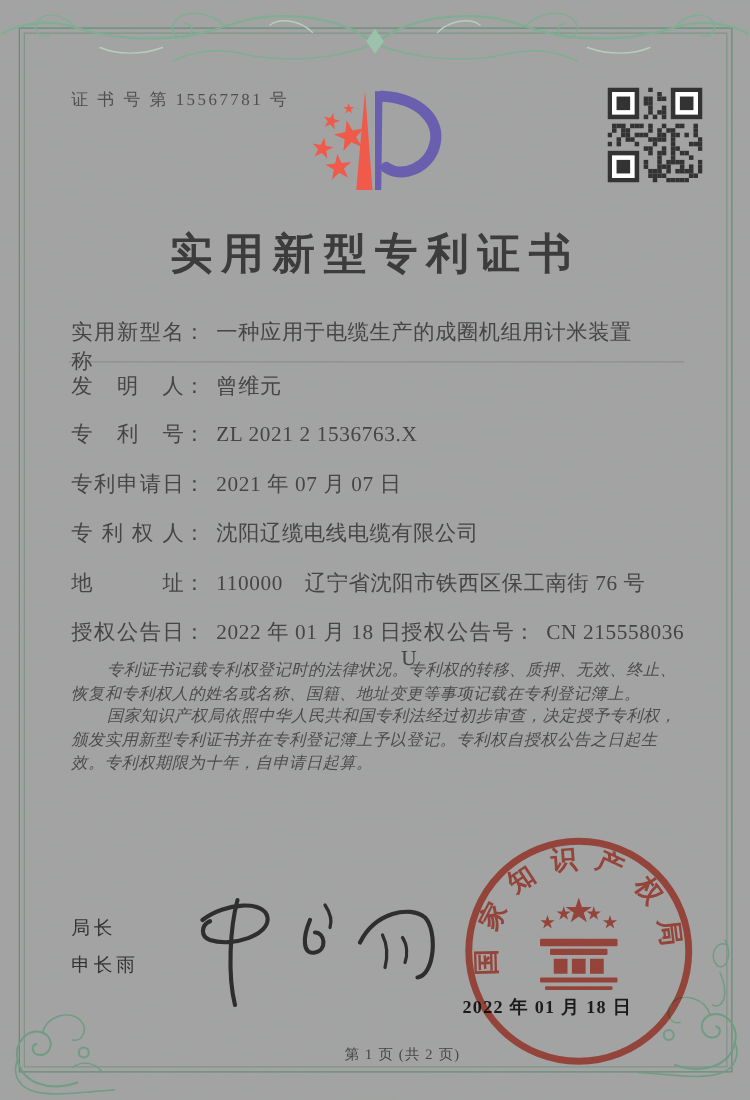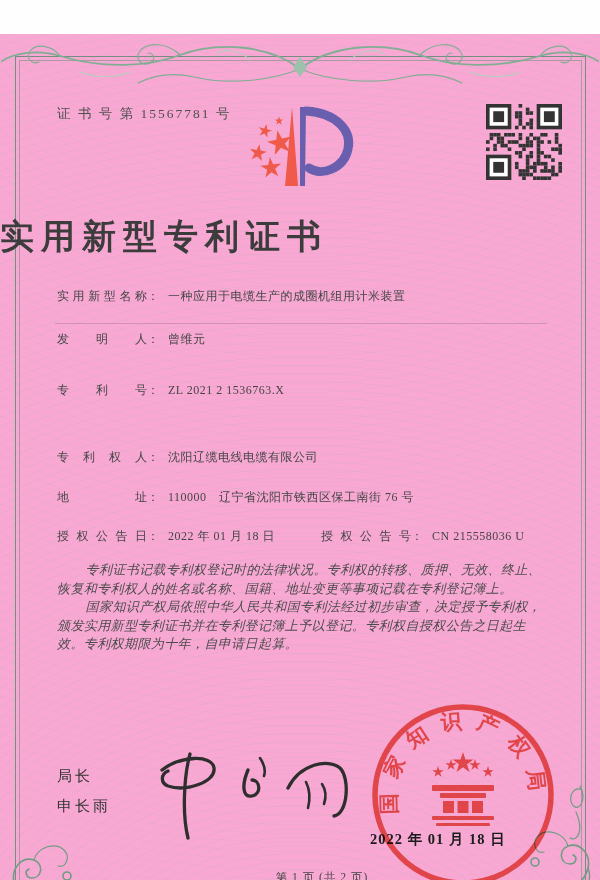--- a/index.html
+++ b/index.html
@@ -1,30 +1,30 @@
 <!DOCTYPE html>
 <html><head>
 <meta charset="utf-8">
 <style>
   html,body{margin:0;padding:0;}
   body{width:600px;height:880px;position:relative;background:#fdfefd;overflow:hidden;
        font-family:"Liberation Serif","DejaVu Serif",serif;}
   .abs{position:absolute;}
-  .cert{position:absolute;inset:0;background:#f9a8d4;margin-top:34px;}
+  .cert{position:absolute;inset:0;background:#a3a3a3;}
   
   .cert::before{content:"";position:absolute;inset:0;pointer-events:none;
     background:
       repeating-radial-gradient(circle at 50% 130%, rgba(130,175,148,.09) 0 1px, transparent 1px 8px),
       repeating-radial-gradient(circle at 50% -30%, rgba(130,175,148,.06) 0 1px, transparent 1px 9px);}
   .frame-outer{left:15px;top:22px;width:569px;height:834px;border:1.5px solid rgba(93,138,114,.85);}
   .frame-inner{left:19px;top:26px;width:561px;height:826px;border:1px solid rgba(93,138,114,.5);}
   .cert-no{left:57px;top:71px;font-size:13.5px;letter-spacing:2px;color:#4f4f4f;}
-  .title{left:0;right:0;top:180px;font-size:34px;font-weight:600;
+  .title{left:0;right:0;top:180px;text-align:center;font-size:34px;font-weight:600;
          letter-spacing:7px;color:#3c3c3c;}
-  .frow{left:57px;right:40px;font-size:12px;color:#454545;font-weight:500;}
+  .frow{left:57px;right:40px;font-size:17px;color:#454545;font-weight:500;}
   .flabel{display:inline-block;width:90px;text-align:justify;text-align-last:justify;vertical-align:top;}
   .fcolon{display:inline-block;margin-right:9px;}
   .fvalue{letter-spacing:.5px;}
   .pair2{position:absolute;left:264px;top:0;}
   .name-underline{left:55px;top:289px;width:492px;border-top:1px solid rgba(70,70,70,.22);}
   .paras{left:57px;width:491px;top:527px;font-size:13px;line-height:18.6px;color:#4c4c4c;
          font-style:italic;letter-spacing:.4px;}
   .paras p{margin:0;text-indent:2.2em;}
   .sig-text{left:57px;font-size:15px;letter-spacing:3px;color:#333;font-weight:500;}
   .seal-date{left:370px;top:796px;font-size:14.5px;font-weight:600;letter-spacing:1px;color:#1b1b1b;z-index:1;}
@@ -228,22 +228,25 @@
 
   <div class="abs title">实用新型专利证书</div>
 
   <div class="abs frow" style="top:254px">
     <span class="flabel">实用新型名称</span><span class="fcolon">：</span><span class="fvalue">一种应用于电缆生产的成圈机组用计米装置</span>
   </div>
   <div class="abs name-underline"></div>
   <div class="abs frow" style="top:297px">
     <span class="flabel">发明人</span><span class="fcolon">：</span><span class="fvalue">曾维元</span>
   </div>
-  <div class="abs frow" style="top:348px">
+  <div class="abs frow" style="top:336px">
     <span class="flabel">专利号</span><span class="fcolon">：</span><span class="fvalue">ZL 2021 2 1536763.X</span>
+  </div>
+  <div class="abs frow" style="top:376px">
+    <span class="flabel">专利申请日</span><span class="fcolon">：</span><span class="fvalue">2021 年 07 月 07 日</span>
   </div>
   <div class="abs frow" style="top:415px">
     <span class="flabel">专利权人</span><span class="fcolon">：</span><span class="fvalue">沈阳辽缆电线电缆有限公司</span>
   </div>
   <div class="abs frow" style="top:455px">
     <span class="flabel">地址</span><span class="fcolon">：</span><span class="fvalue">110000　辽宁省沈阳市铁西区保工南街 76 号</span>
   </div>
   <div class="abs frow" style="top:494px">
     <span class="flabel">授权公告日</span><span class="fcolon">：</span><span class="fvalue">2022 年 01 月 18 日</span>
     <span class="pair2">

